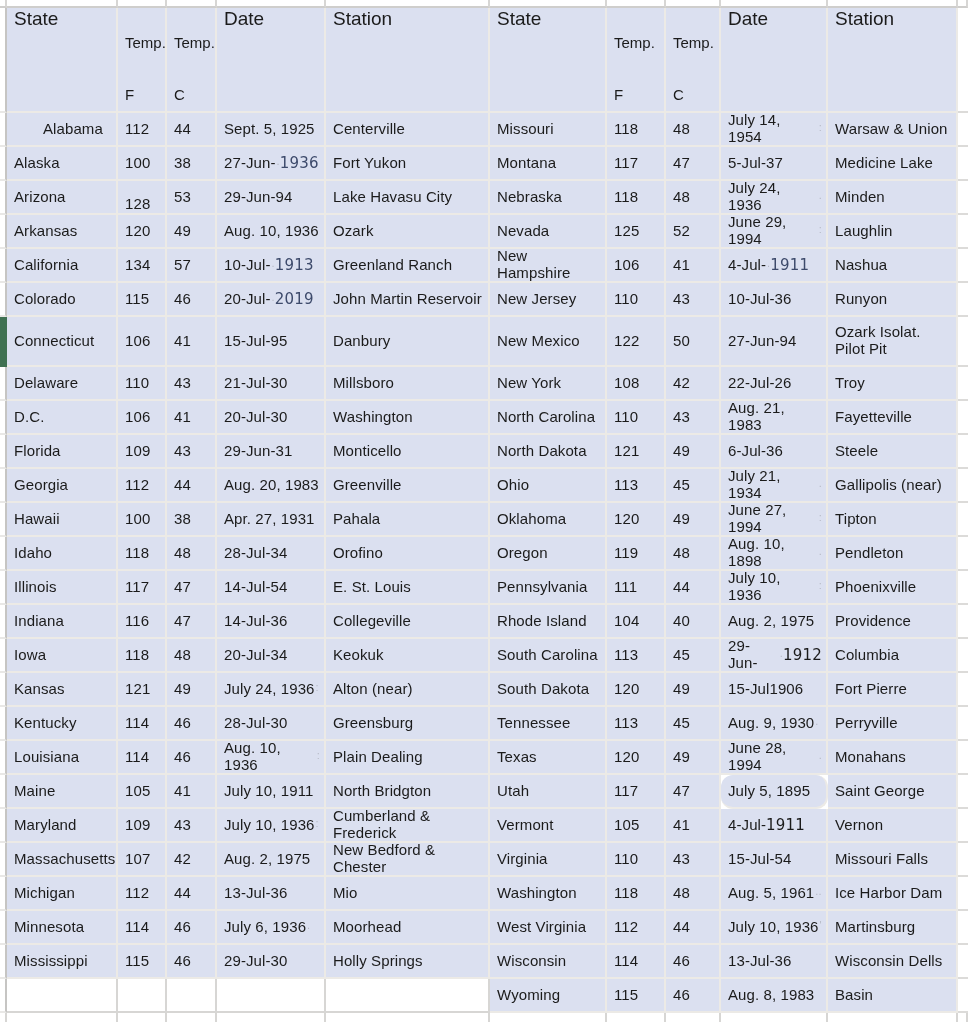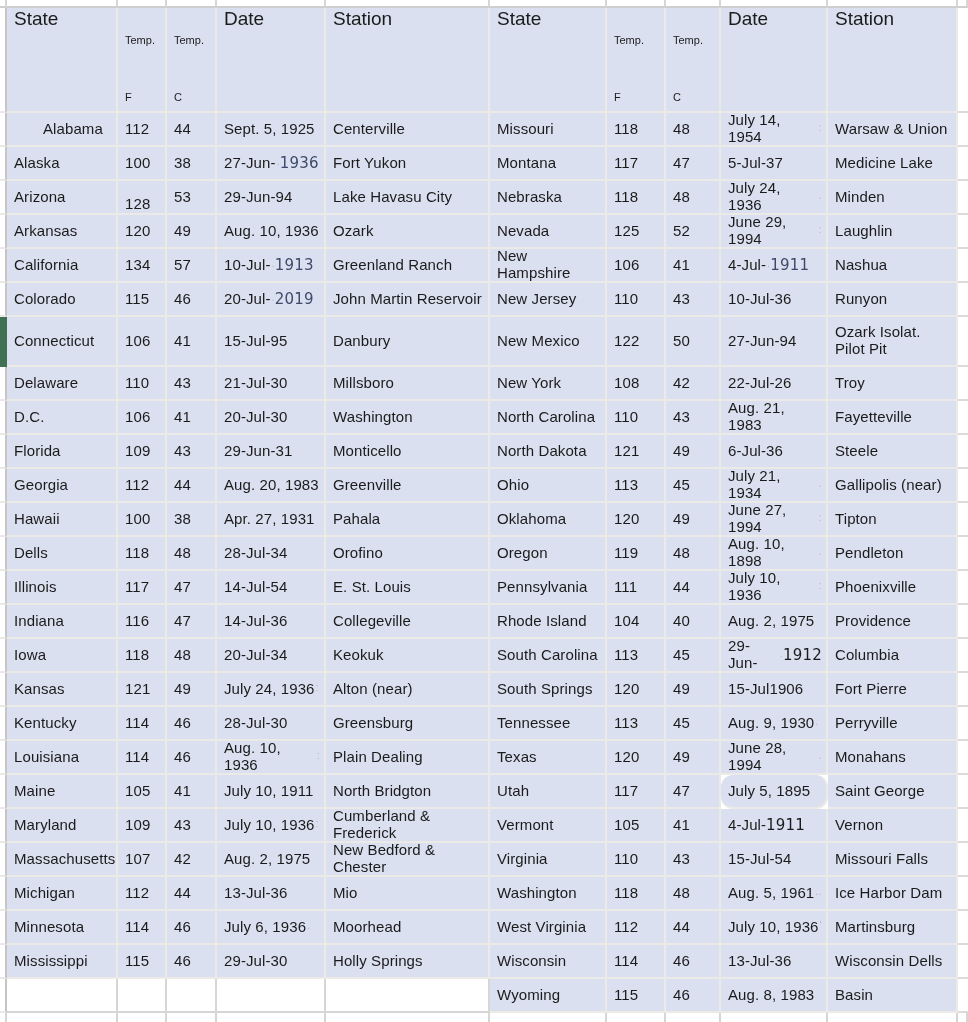--- a/index.html
+++ b/index.html
@@ -22,21 +22,21 @@
   .txt{
     display:flex;align-items:center;
     padding:0 4px 0 7px;
     font-size:15px;color:#1b1b1b;
     line-height:1.12;letter-spacing:0.1px;
   }
   .hmid{display:flex;align-items:flex-start;padding:0 4px 0 7px;font-size:19px;color:#1b1b1b;}
   .htemp{
     display:flex;flex-direction:column;justify-content:space-between;
     align-items:flex-start;
-    padding:26px 4px 8px 7px;font-size:11px;color:#1b1b1b;
+    padding:26px 4px 8px 7px;font-size:15px;color:#1b1b1b;
   }
   .white{
     background:#ffffff;
     border-right:2px solid #d7d6d4;
     border-bottom:2px solid #d7d6d4;
   }
   .tp{border-bottom:2px solid #cfcecc;}
   .bp{border-bottom:none;}
   .fringe-l{
     background:#ffffff;
@@ -501,21 +501,21 @@
       <div class="cell blue txt" style="grid-area: 14 / 10;">
         <span>June 27, 1994</span>
         <span class="mark">:</span>
       </div>
       <div class="cell blue txt" style="grid-area: 14 / 11;">
         <span>Tipton</span>
       </div>
       <div class="cell fringe-r" style="grid-area: 14 / 12;"></div>
       <div class="cell fringe-l" style="grid-area: 15 / 1;"></div>
       <div class="cell blue txt" style="grid-area: 15 / 2;">
-        <span>Dells</span>
+        <span>Idaho</span>
       </div>
       <div class="cell blue txt" style="grid-area: 15 / 3;">
         <span>118</span>
       </div>
       <div class="cell blue txt" style="grid-area: 15 / 4;">
         <span>48</span>
       </div>
       <div class="cell blue txt" style="grid-area: 15 / 5;">
         <span>28-Jul-34</span>
       </div>
@@ -649,21 +649,21 @@
         <span>49</span>
       </div>
       <div class="cell blue txt" style="grid-area: 19 / 5;">
         <span>July 24, 1936</span>
         <span class="mark">:</span>
       </div>
       <div class="cell blue txt" style="grid-area: 19 / 6;">
         <span>Alton (near)</span>
       </div>
       <div class="cell blue txt" style="grid-area: 19 / 7;">
-        <span>South Springs</span>
+        <span>South Dakota</span>
       </div>
       <div class="cell blue txt" style="grid-area: 19 / 8;">
         <span>120</span>
       </div>
       <div class="cell blue txt" style="grid-area: 19 / 9;">
         <span>49</span>
       </div>
       <div class="cell blue txt" style="grid-area: 19 / 10;">
         <span>15-Jul1906</span>
       </div>

